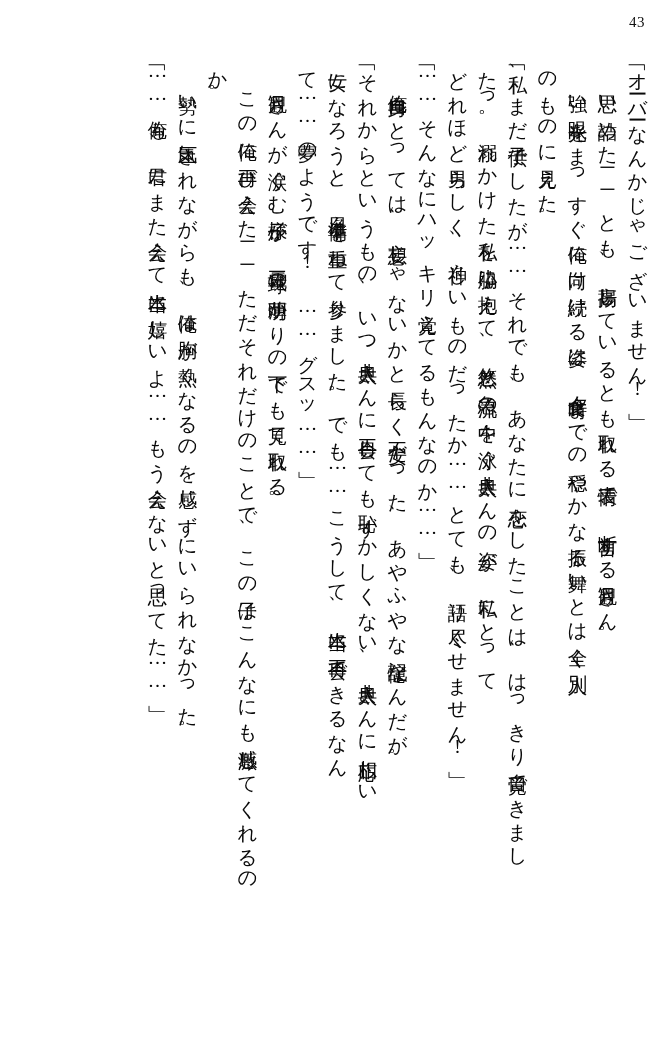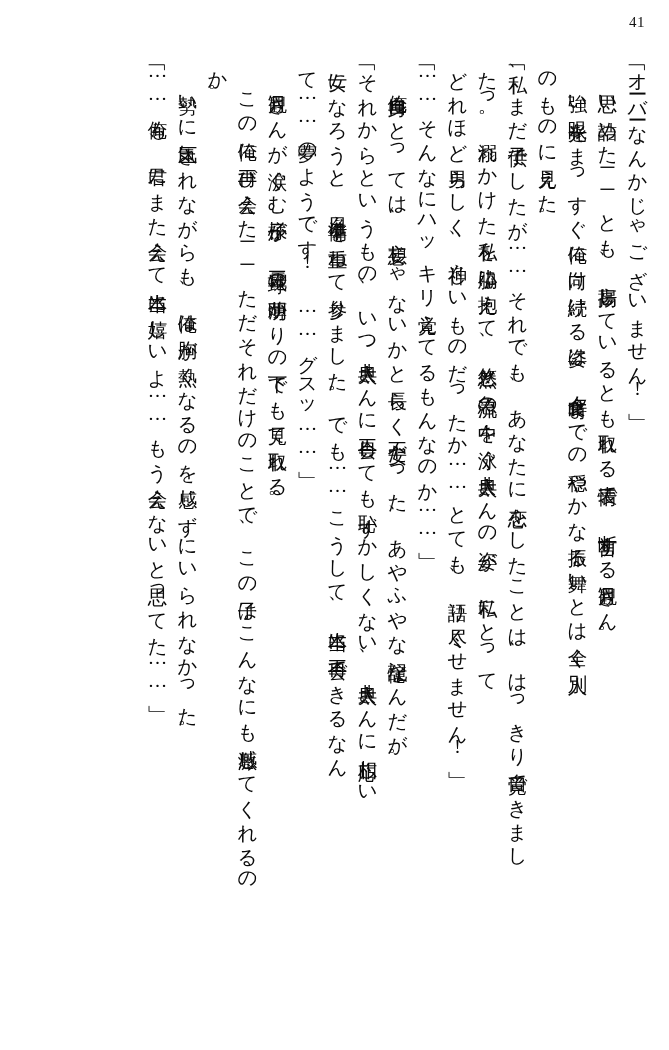--- a/index.html
+++ b/index.html
@@ -55,21 +55,21 @@
     color: #0a0a0a;
     font-family: "Liberation Serif", "DejaVu Serif", serif;
     white-space: pre;
     overflow: visible;
   }
 </style>
 </head>
 <body>
 
 <div class="page">
-  <div class="page-number">41</div>
+  <div class="page-number">43</div>
   <div class="text-frame">
     <div class="vline">「オーバーなんかじゃございません!」</div>
     <div class="vline">　思い詰めた──とも、高揚しているとも取れる表情で、断言する観月さん。</div>
     <div class="vline">　強い眼光をまっすぐ俺に向け続ける姿は、夕食時までの穏やかな振る舞いとは全く別人</div>
     <div class="vline">のものに見えた。</div>
     <div class="vline">「私、まだ子供でしたが……それでも、あなたに恋をしたことは、はっきり自覚できまし</div>
     <div class="vline">たっ。溺れかけた私を小脇に抱えて、悠然と急流の中を泳ぐ典太さんの姿が、私にとって</div>
     <div class="vline">どれほど男らしく、神々しいものだったか……とても、語り尽くせません!」</div>
     <div class="vline">「……そんなにハッキリ覚えてるもんなのか……」</div>
     <div class="vline">　俺自身にとっては、妄想じゃないかと長らく不安だった、あやふやな記憶なんだが。</div>

